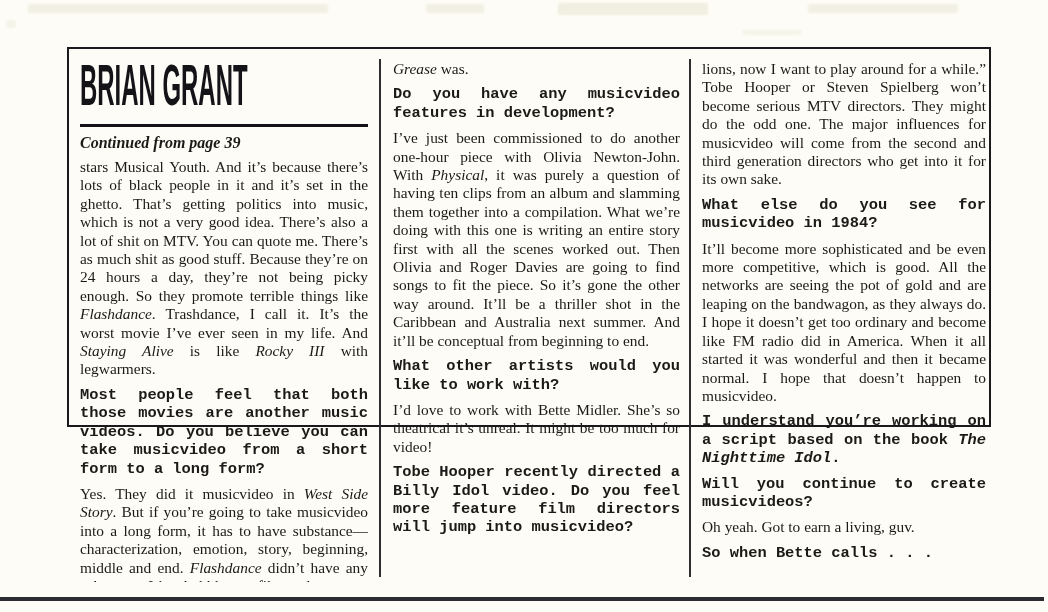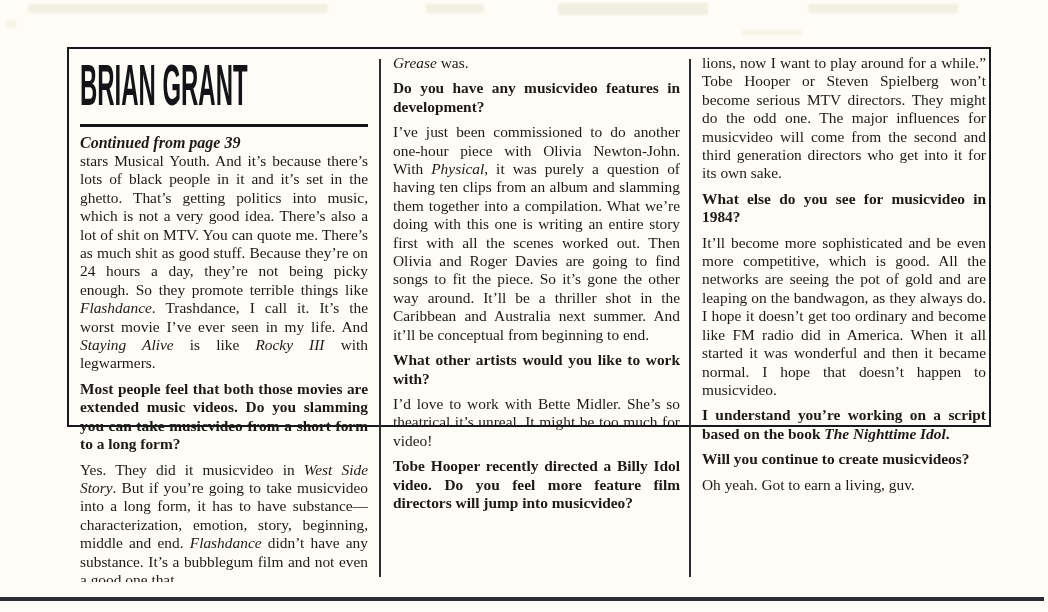--- a/index.html
+++ b/index.html
@@ -63,22 +63,22 @@
   .col1 .coltext{height:430px;}
   .col2 .coltext{height:528px;}
   .col3 .coltext{height:528px;}
 
   .coltext p{
     margin:0 0 7px 0;
     font-size:15.4px;
     line-height:18.4px;
     text-align:justify;
   }
-  .coltext p.question{font-weight:700;margin-bottom:7px;}
-  .coltext p:first-child{margin-top:0;}
+  .coltext p.question{font-weight:700;margin-bottom:7px;font-family:Liberation Mono, monospace;}
+  .coltext p:first-child{margin-top:6px;}
 
   .bottom-rule{
     position:absolute;left:0;top:597px;
     width:1044px;height:4px;
     background:#2b2c31;
   }
 </style>
 </head>
 <body>
 
@@ -94,21 +94,21 @@
   <div class="article-box">
 
     <div class="col col1">
       <div class="masthead">
         <div class="title">BRIAN GRANT</div>
         <div class="title-rule"></div>
         <div class="continued">Continued from page 39</div>
       </div>
       <div class="coltext">
           <p class="answer"><span>stars Musical Youth. And it’s because there’s lots of black people in it and it’s set in the ghetto. That’s getting politics into music, which is not a very good idea. There’s also a lot of shit on MTV. You can quote me. There’s as much shit as good stuff. Because they’re on 24 hours a day, they’re not being picky enough. So they promote terrible things like </span><i>Flashdance</i><span>. Trashdance, I call it. It’s the worst movie I’ve ever seen in my life. And </span><i>Staying Alive</i><span> is like </span><i>Rocky III</i><span> with legwarmers.</span></p>
-          <p class="question"><span>Most people feel that both those movies are extended music videos. Do you slamming you can take musicvideo from a short form to a long form?</span></p>
+          <p class="question"><span>Most people feel that both those movies are another music videos. Do you believe you can take musicvideo from a short form to a long form?</span></p>
           <p class="answer"><span>Yes. They did it musicvideo in </span><i>West Side Story</i><span>. But if you’re going to take musicvideo into a long form, it has to have substance—characterization, emotion, story, beginning, middle and end. </span><i>Flashdance</i><span> didn’t have any substance. It’s a bubblegum film and not even a good one that</span></p>
         </div>
     </div>
 
     <div class="divider d1"></div>
 
     <div class="col col2">
       <div class="coltext">
           <p class="answer"><i>Grease</i><span> was.</span></p>
           <p class="question"><span>Do you have any musicvideo features in development?</span></p>
@@ -122,20 +122,21 @@
     <div class="divider d2"></div>
 
     <div class="col col3">
       <div class="coltext">
           <p class="answer"><span>lions, now I want to play around for a while.” Tobe Hooper or Steven Spielberg won’t become serious MTV directors. They might do the odd one. The major influences for musicvideo will come from the second and third generation directors who get into it for its own sake.</span></p>
           <p class="question"><span>What else do you see for musicvideo in 1984?</span></p>
           <p class="answer"><span>It’ll become more sophisticated and be even more competitive, which is good. All the networks are seeing the pot of gold and are leaping on the bandwagon, as they always do. I hope it doesn’t get too ordinary and become like FM radio did in America. When it all started it was wonderful and then it became normal. I hope that doesn’t happen to musicvideo.</span></p>
           <p class="question"><span>I understand you’re working on a script based on the book </span><i>The Nighttime Idol</i><span>.</span></p>
           <p class="question"><span>Will you continue to create musicvideos?</span></p>
           <p class="answer"><span>Oh yeah. Got to earn a living, guv.</span></p>
+          <p class="question"><span>So when Bette calls . . .</span></p>
         </div>
     </div>
 
   </div>
 
   <div class="bottom-rule"></div>
 
 </div>
 
 </body></html>

